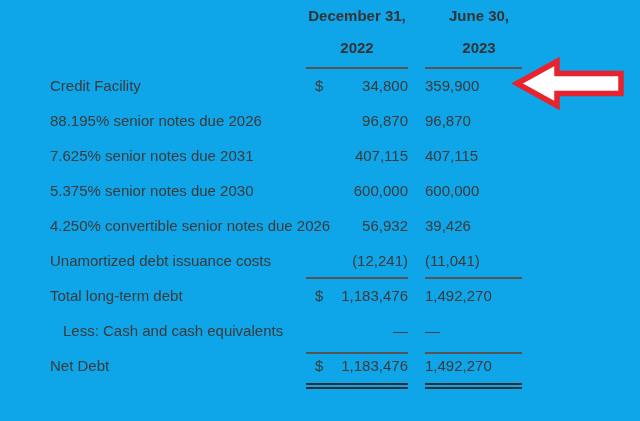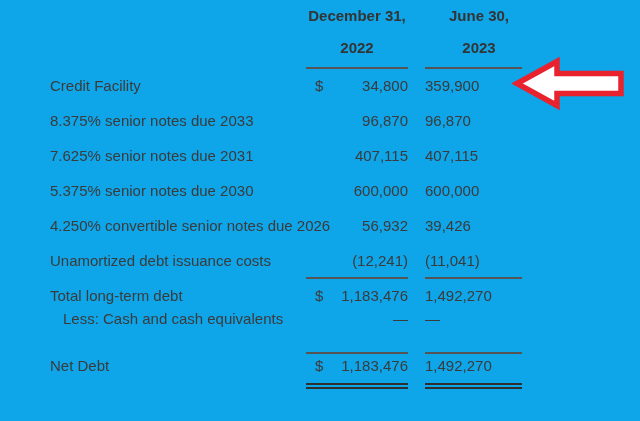--- a/index.html
+++ b/index.html
@@ -40,21 +40,21 @@
   <div class="row" style="top:77px">
     <span class="label">Credit Facility</span>
     <span class="c1">
         <span class="cur">$</span>
         <span class="val">34,800</span>
       </span>
     <span class="c2">359,900</span>
   </div>
 
   <div class="row" style="top:112px">
-    <span class="label">8.375% senior notes due 2033</span>
+    <span class="label">88.195% senior notes due 2026</span>
     <span class="c1">
         <span class="cur"></span>
         <span class="val">96,870</span>
       </span>
     <span class="c2">96,870</span>
   </div>
 
   <div class="row" style="top:147px">
     <span class="label">7.625% senior notes due 2031</span>
     <span class="c1">
@@ -96,21 +96,21 @@
 
   <div class="row" style="top:287px">
     <span class="label">Total long-term debt</span>
     <span class="c1">
         <span class="cur">$</span>
         <span class="val">1,183,476</span>
       </span>
     <span class="c2">1,492,270</span>
   </div>
 
-  <div class="row" style="top:310px">
+  <div class="row" style="top:322px">
     <span class="label indent">Less: Cash and cash equivalents</span>
     <span class="c1">
         <span class="cur"></span>
         <span class="val">—</span>
       </span>
     <span class="c2">—</span>
   </div>
 
   <div class="rule c1" style="top:352px"></div>
   <div class="rule c2" style="top:352px"></div>

